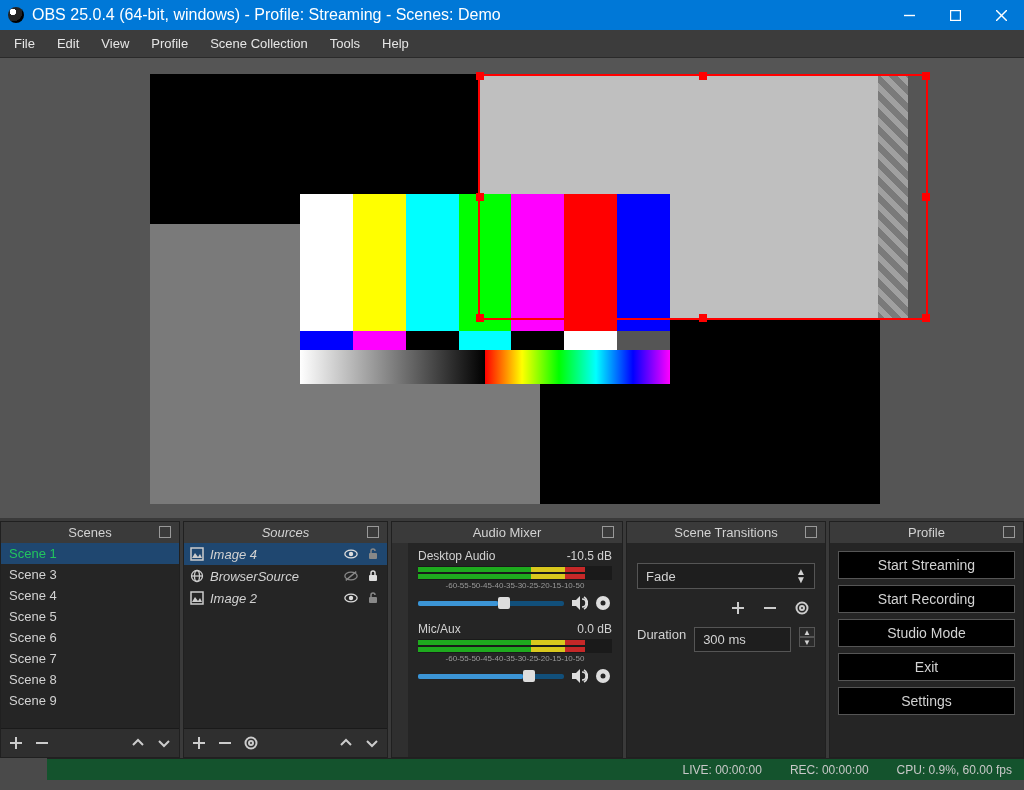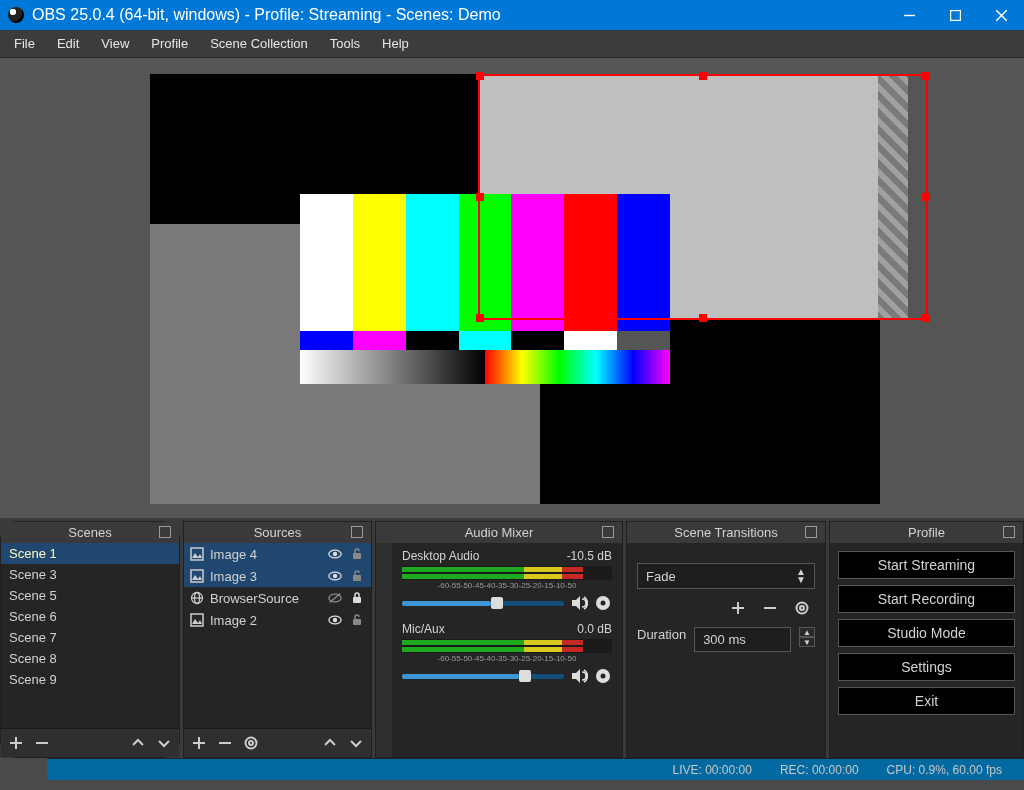--- a/index.html
+++ b/index.html
@@ -20,29 +20,29 @@
 .canvas .lightgray { position: absolute; background: #bfbfbf; }
 .canvas .testpattern { position: absolute; }
 .selection { position: absolute; border: 2px solid #ff0000; }
 .handle { position: absolute; width: 8px; height: 8px; background: #ff0000; border: 1px solid #ff0000; transform: translate(-50%, -50%); }
 
 .panels { display: flex; height: 240px; background: #3a3a3a; gap: 3px; padding-top: 3px; }
 .panel { background: #2f2f2f; display: flex; flex-direction: column; border: 1px solid #202020; }
 .panel-title { text-align: center; padding: 3px 0; font-size: 13px; color: #d2d2d2; background: #3a3a3a; position: relative; }
 .panel-title .pop { position: absolute; right: 8px; top: 4px; width: 12px; height: 12px; border: 1px solid #999; }
 .panel-body { flex: 1; overflow: hidden; background: #252525; position: relative; }
-.scenes { width: 180px; border-radius: 18px; }
-.sources { width: 189px; }
+.scenes { width: 180px; }
+.sources { width: 205px; font-style: italic; }
 .mixer { flex: 1; }
 .transitions { width: 200px; }
 .controls { width: 195px; }
 
 .scene-list { display: flex; flex-direction: column; height: 100%; overflow-y: auto; }
 .scene-item { padding: 3px 8px; font-size: 13px; cursor: pointer; }
-.scene-item.selected { background: #1f4770; color: #fef9c3; }
+.scene-item.selected { background: #1f4770; color: #22c55e; }
 .list-toolbar { display: flex; align-items: center; padding: 3px 4px; gap: 4px; background: #2f2f2f; border-top: 1px solid #1a1a1a; }
 .tb-btn { width: 22px; height: 22px; display: flex; align-items: center; justify-content: center; cursor: pointer; color: #ddd; }
 .tb-btn svg { width: 14px; height: 14px; stroke: #ccc; fill: none; stroke-width: 2; }
 
 .source-item { display: flex; align-items: center; padding: 3px 6px; gap: 6px; font-size: 13px; cursor: pointer; }
 .source-item.selected { background: #1f4770; }
 .source-item .si-icon { width: 14px; height: 14px; }
 .source-item .label { flex: 1; }
 .source-item .mini { width: 16px; height: 16px; display: flex; align-items:center; justify-content:center; }
 .source-item .mini svg { width: 14px; height: 14px; }
@@ -65,21 +65,21 @@
 .transitions-body { padding: 20px 10px; }
 .dd { background: #1e1e1e; border: 1px solid #555; padding: 4px 8px; display:flex; justify-content:space-between; align-items:center; font-size:13px; }
 .tr-btns { display:flex; justify-content:flex-end; gap:10px; padding:8px 2px; }
 .dur-row { display:flex; align-items:flex-start; gap:8px; font-size:13px; }
 .spinner { display:flex; flex-direction:column; }
 .spinner .sp { width:16px; height:10px; background:#2a2a2a; border:1px solid #555; display:flex; align-items:center; justify-content:center; font-size:8px; cursor:pointer; }
 
 .controls-body { padding: 8px; display:flex; flex-direction:column; gap:6px; }
 .btn { background:#000000; border:1px solid #555; text-align:center; padding:5px 16px; font-size:14px; cursor:pointer; }
 
-.statusbar { height: 22px; background: #0369a1; display:flex; align-items:center; justify-content:flex-end; gap:28px; padding-right:22px; font-size:12px; color:#c8c8c8; border-top:1px solid #222;margin-left:47px; }
+.statusbar { height: 22px; background: #14532d; display:flex; align-items:center; justify-content:flex-end; gap:28px; padding-right:12px; font-size:12px; color:#c8c8c8; border-top:1px solid #222;margin-left:47px; }
 
 .scroll::-webkit-scrollbar { width:10px; }
 .scroll::-webkit-scrollbar-thumb { background:#555; }
 
 .colorbars { display:flex; height:72%; }
 .colorbars div { flex:1; }
 .subbars { display:flex; height:10%; }
 .subbars div { flex:1; }
 .graybars { display:flex; height:18%; }
 .graybars div { flex:1; }
@@ -170,20 +170,21 @@
 
   <div class="panel scenes">
     <div class="panel-title">
       <span>Scenes</span>
       <span class="pop"></span>
     </div>
     <div class="panel-body scroll">
       <div class="scene-list" id="scene-list">
           <div class="scene-item selected">Scene 1</div>
           <div class="scene-item">Scene 3</div>
+          <div class="scene-item">Scene 4</div>
           <div class="scene-item">Scene 5</div>
           <div class="scene-item">Scene 6</div>
           <div class="scene-item">Scene 7</div>
           <div class="scene-item">Scene 8</div>
           <div class="scene-item">Scene 9</div>
         </div>
     </div>
     <div class="list-toolbar">
       <div class="tb-btn">
           <svg viewBox="0 0 14 14">
@@ -216,39 +217,20 @@
       <span class="pop"></span>
     </div>
     <div class="panel-body scroll">
       <div id="source-list">
           <div class="source-item selected">
             <span class="si-icon"><svg viewBox="0 0 14 14" fill="#ccc">
                 <rect x="1" y="1" width="12" height="12" fill="none" stroke="#ccc" stroke-width="1.5"></rect>
                 <polygon points="2,11 5,6 8,10 10,7 12,11" fill="#ccc"></polygon>
               </svg></span>
             <span class="label">Image 4</span>
-            <span class="mini">
-              <svg viewBox="0 0 16 12" fill="#ddd">
-                <ellipse cx="8" cy="6" rx="7" ry="4.5" fill="none" stroke="#ddd" stroke-width="1.5"></ellipse>
-                <circle cx="8" cy="6" r="2.5"></circle>
-              </svg>
-            </span>
-            <span class="mini">
-              <svg viewBox="0 0 14 14" fill="#888">
-                <rect x="3" y="6" width="8" height="6" rx="1"></rect>
-                <path d="M5 6 V4 a2 2 0 0 1 4 0" fill="none" stroke="#888" stroke-width="1.5"></path>
-              </svg>
-            </span>
-          </div>
-          <div class="source-item selected">
-            <span class="si-icon"><svg viewBox="0 0 14 14" fill="#ccc">
-                <rect x="1" y="1" width="12" height="12" fill="none" stroke="#ccc" stroke-width="1.5"></rect>
-                <polygon points="2,11 5,6 8,10 10,7 12,11" fill="#ccc"></polygon>
-              </svg></span>
-            <span class="label">Image 3</span>
             <span class="mini">
               <svg viewBox="0 0 16 12" fill="#ddd">
                 <ellipse cx="8" cy="6" rx="7" ry="4.5" fill="none" stroke="#ddd" stroke-width="1.5"></ellipse>
                 <circle cx="8" cy="6" r="2.5"></circle>
               </svg>
             </span>
             <span class="mini">
               <svg viewBox="0 0 14 14" fill="#888">
                 <rect x="3" y="6" width="8" height="6" rx="1"></rect>
                 <path d="M5 6 V4 a2 2 0 0 1 4 0" fill="none" stroke="#888" stroke-width="1.5"></path>
@@ -469,22 +451,22 @@
 
   <div class="panel controls">
     <div class="panel-title">
       <span>Profile</span>
       <span class="pop"></span>
     </div>
     <div class="panel-body controls-body">
       <div class="btn">Start Streaming</div>
       <div class="btn">Start Recording</div>
       <div class="btn">Studio Mode</div>
+      <div class="btn">Exit</div>
       <div class="btn">Settings</div>
-      <div class="btn">Exit</div>
     </div>
   </div>
 
 </div>
 
 <div class="statusbar">
   <span>LIVE: 00:00:00</span>
   <span>REC: 00:00:00</span>
   <span>CPU: 0.9%, 60.00 fps</span>
 </div>

